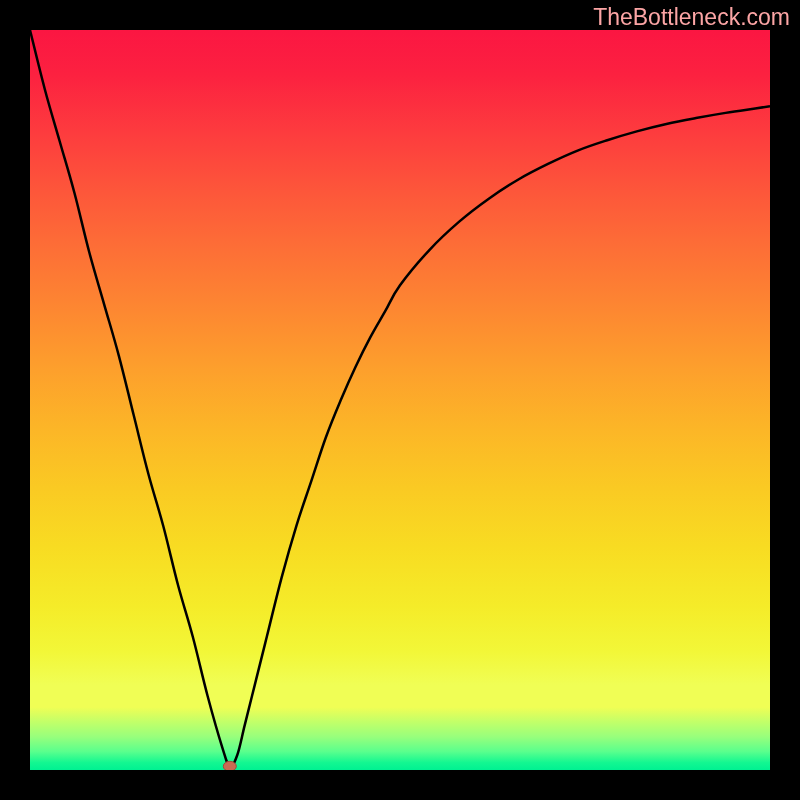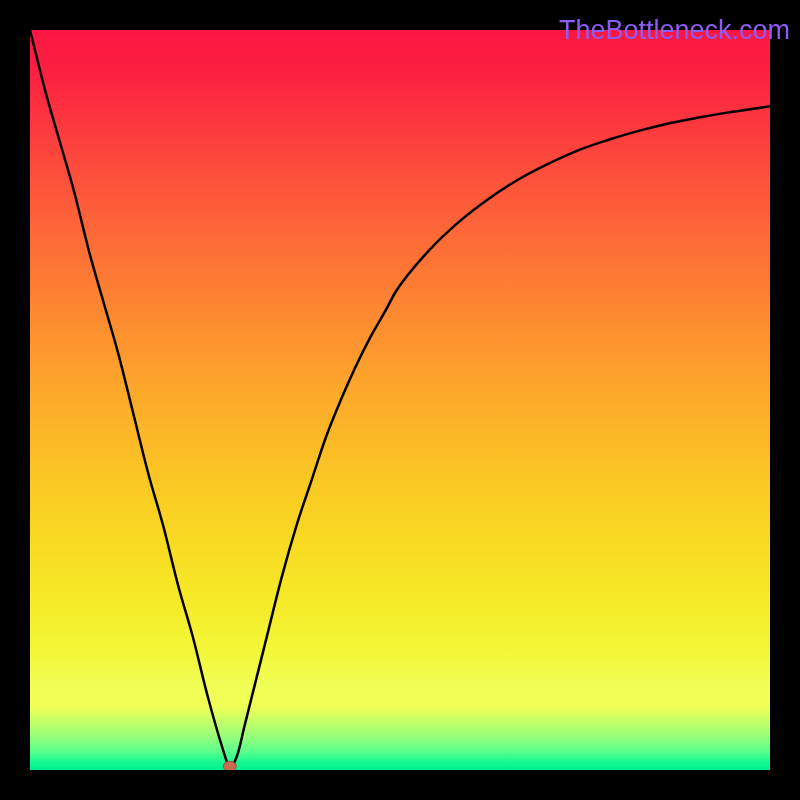--- a/index.html
+++ b/index.html
@@ -34,24 +34,24 @@
   }
   .curve-svg {
     position: absolute;
     left: 0;
     top: 0;
     width: 100%;
     height: 100%;
   }
   .attribution {
     position: absolute;
-    top: 15px;
+    top: 4px;
     right: 10px;
-    color: #8b5cf6;
-    font-size: 27px;
+    color: #fca5a5;
+    font-size: 23px;
     letter-spacing: 0px;
     font-weight: 400;
   }
 </style>
 </head>
 <body>
 
 <div class="frame">
 
   <div class="plot-area">

